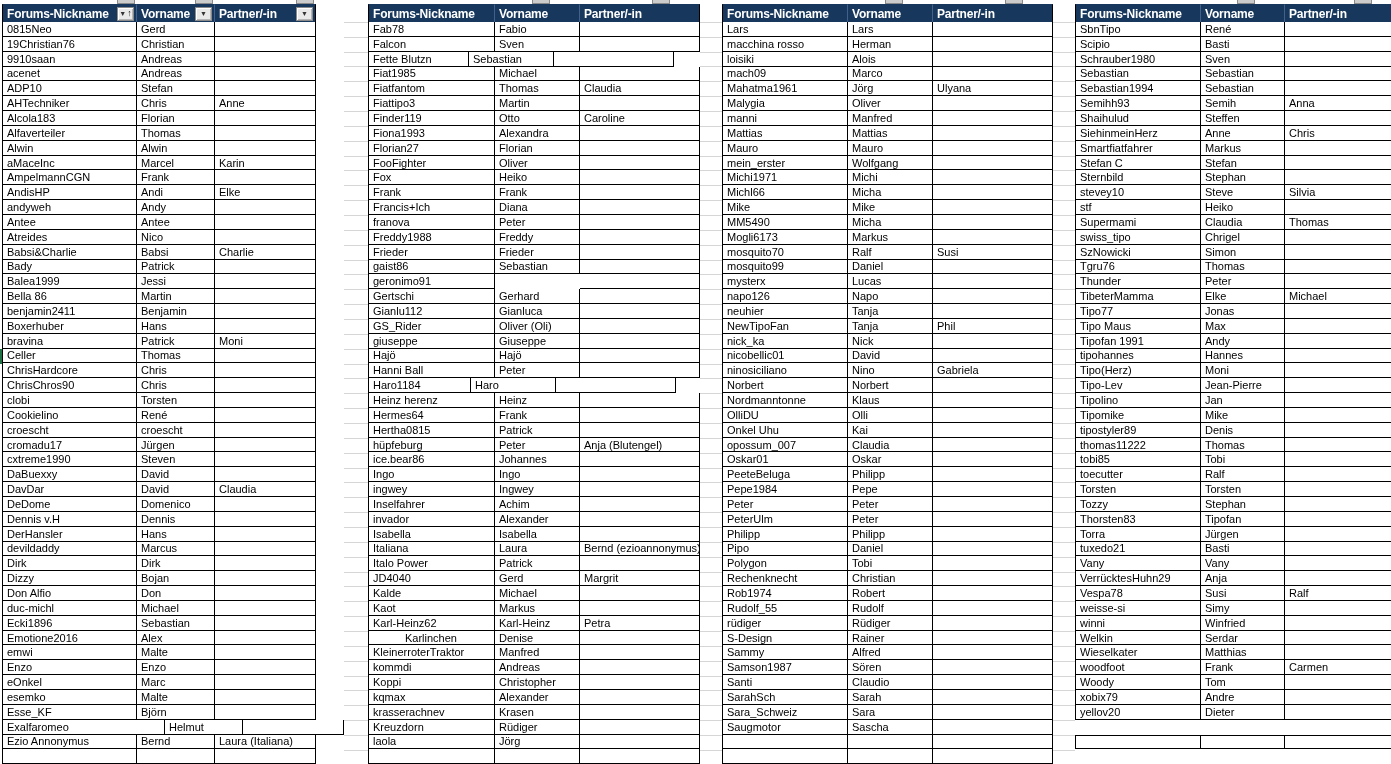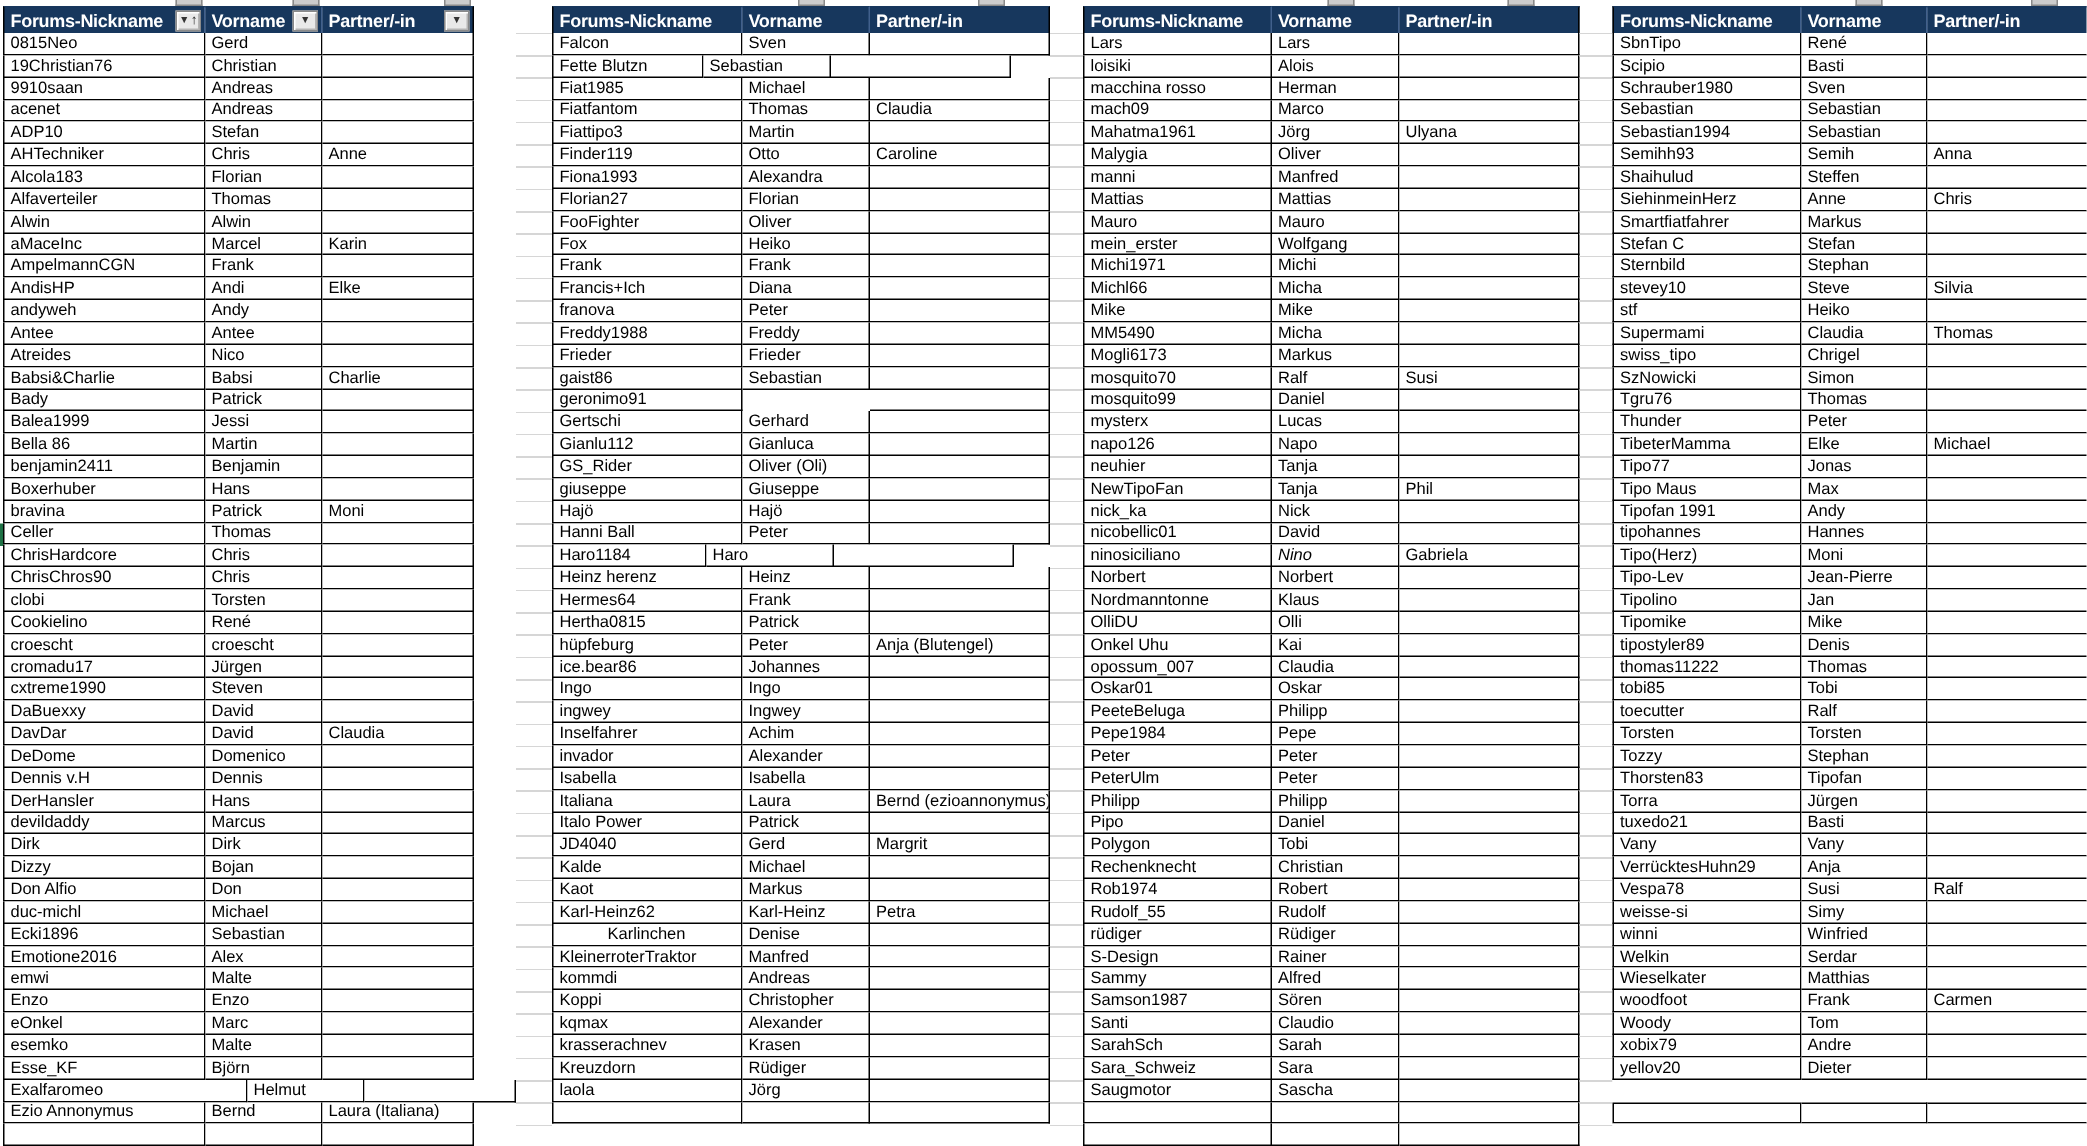--- a/index.html
+++ b/index.html
@@ -344,20 +344,25 @@
           <span class="hlabel">Forums-Nickname</span>
         </div>
         <div class="hcell" style="width: 85px;">
           <span class="hlabel">Vorname</span>
         </div>
         <div class="hcell" style="width: 120px;">
           <span class="hlabel">Partner/-in</span>
         </div>
       </div>
       <div class="row">
+        <div class="cell" style="width: 127px;">Fab78</div>
+        <div class="cell" style="width: 85px;">Fabio</div>
+        <div class="cell" style="width: 120px;"></div>
+      </div>
+      <div class="row">
         <div class="cell" style="width: 127px;">Falcon</div>
         <div class="cell" style="width: 85px;">Sven</div>
         <div class="cell" style="width: 120px;"></div>
       </div>
       <div class="row">
         <div class="cell" style="width: 101px;">Fette Blutzn</div>
         <div class="cell" style="width: 85px;">Sebastian</div>
         <div class="cell" style="width: 120px;"></div>
       </div>
       <div class="row">
@@ -608,27 +613,27 @@
         <div class="hcell" style="width: 120px;">
           <span class="hlabel">Partner/-in</span>
         </div>
       </div>
       <div class="row">
         <div class="cell" style="width: 126px;">Lars</div>
         <div class="cell" style="width: 85px;">Lars</div>
         <div class="cell" style="width: 120px;"></div>
       </div>
       <div class="row">
+        <div class="cell" style="width: 126px;">macchina rosso</div>
+        <div class="cell" style="width: 85px;">Herman</div>
+        <div class="cell" style="width: 120px;"></div>
+      </div>
+      <div class="row">
         <div class="cell" style="width: 126px;">loisiki</div>
         <div class="cell" style="width: 85px;">Alois</div>
-        <div class="cell" style="width: 120px;"></div>
-      </div>
-      <div class="row">
-        <div class="cell" style="width: 126px;">macchina rosso</div>
-        <div class="cell" style="width: 85px;">Herman</div>
         <div class="cell" style="width: 120px;"></div>
       </div>
       <div class="row">
         <div class="cell" style="width: 126px;">mach09</div>
         <div class="cell" style="width: 85px;">Marco</div>
         <div class="cell" style="width: 120px;"></div>
       </div>
       <div class="row">
         <div class="cell" style="width: 126px;">Mahatma1961</div>
         <div class="cell" style="width: 85px;">Jörg</div>
@@ -719,21 +724,21 @@
         <div class="cell" style="width: 85px;">Nick</div>
         <div class="cell" style="width: 120px;"></div>
       </div>
       <div class="row">
         <div class="cell" style="width: 126px;">nicobellic01</div>
         <div class="cell" style="width: 85px;">David</div>
         <div class="cell" style="width: 120px;"></div>
       </div>
       <div class="row">
         <div class="cell" style="width: 126px;">ninosiciliano</div>
-        <div class="cell" style="width: 85px; font-style: italic;">Nino</div>
+        <div class="cell" style="width: 85px;">Nino</div>
         <div class="cell" style="width: 120px;">Gabriela</div>
       </div>
       <div class="row">
         <div class="cell" style="width: 126px;">Norbert</div>
         <div class="cell" style="width: 85px;">Norbert</div>
         <div class="cell" style="width: 120px;"></div>
       </div>
       <div class="row">
         <div class="cell" style="width: 126px;">Nordmanntonne</div>
         <div class="cell" style="width: 85px;">Klaus</div>

